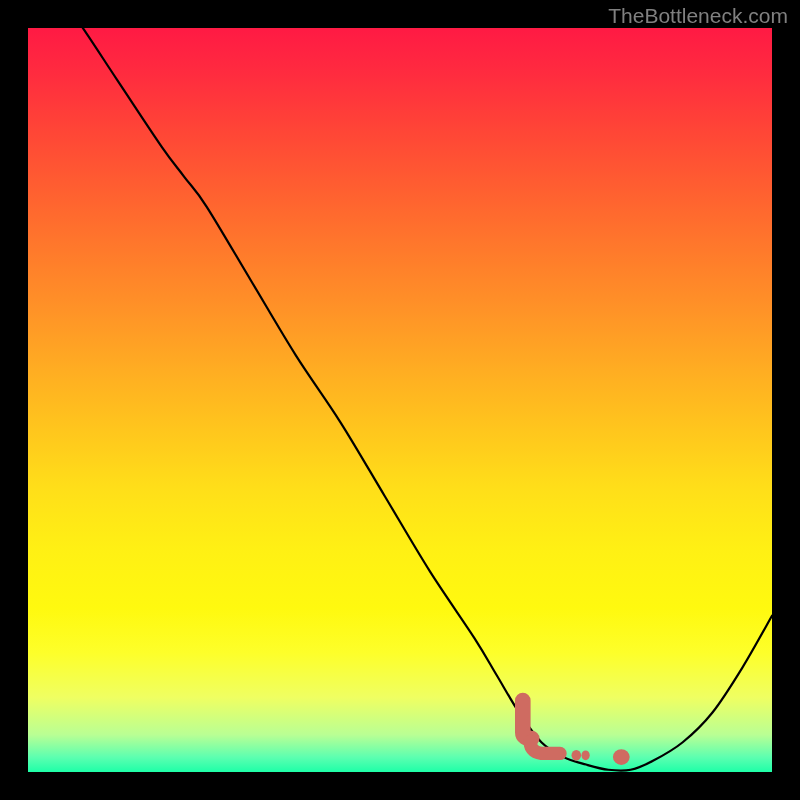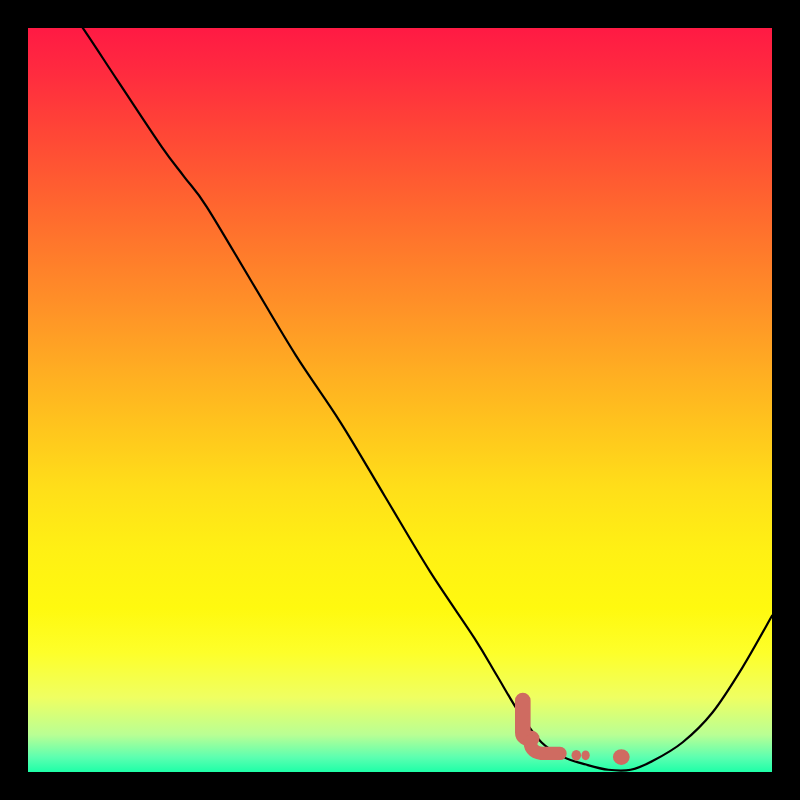--- a/index.html
+++ b/index.html
@@ -62,20 +62,21 @@
     overflow: visible;
   }
 </style>
 </head>
 <body>
 
 <div class="frame">
 
   <div class="plot-area"></div>
 
+  <div class="watermark">TheBottleneck.com</div>
 
   <svg class="curve" viewBox="0 0 744 744">
     <path id="curve-path" fill="none" stroke="#000000" stroke-width="2.2" stroke-linecap="round" stroke-linejoin="round" d="M 0.00 -74.40 C 7.44 -64.48, 29.76 -35.96, 44.64 -14.88 C 59.52 6.20, 74.40 29.76, 89.28 52.08 C 104.16 74.40, 122.76 102.92, 133.92 119.04 C 145.08 135.16, 148.80 138.88, 156.24 148.80 C 163.68 158.72, 167.40 161.20, 178.56 178.56 C 189.72 195.92, 208.32 228.16, 223.20 252.96 C 238.08 277.76, 252.96 303.80, 267.84 327.36 C 282.72 350.92, 297.60 370.76, 312.48 394.32 C 327.36 417.88, 342.24 443.92, 357.12 468.72 C 372.00 493.52, 386.88 519.56, 401.76 543.12 C 416.64 566.68, 435.24 592.72, 446.40 610.08 C 457.56 627.44, 461.28 634.88, 468.72 647.28 C 476.16 659.68, 483.60 673.32, 491.04 684.48 C 498.48 695.64, 505.92 706.80, 513.36 714.24 C 520.80 721.68, 528.24 725.40, 535.68 729.12 C 543.12 732.84, 550.56 734.45, 558.00 736.56 C 565.44 738.67, 572.88 740.90, 580.32 741.77 C 587.76 742.64, 595.20 743.26, 602.64 741.77 C 610.08 740.28, 616.28 737.43, 624.96 732.84 C 633.64 728.25, 644.80 722.30, 654.72 714.24 C 664.64 706.18, 674.56 696.88, 684.48 684.48 C 694.40 672.08, 704.32 655.96, 714.24 639.84 C 724.16 623.72, 739.04 596.44, 744.00 587.76"></path>
     <g id="markers">
         <path d="M 494.8 672.6 L 494.8 704.5 Q 494.8 710.5 503.7 710.5" stroke="#cf6b61" stroke-width="15.6" stroke-linecap="round" fill="none"></path>
         <path d="M 502.2 713.5 Q 502.2 725.4 517.1 725.4 L 532.0 725.4" stroke="#cf6b61" stroke-width="13.4" stroke-linecap="round" fill="none"></path>
         <ellipse cx="548.3" cy="727.3" rx="4.8" ry="5.4" fill="#cf6b61"></ellipse>
         <ellipse cx="557.6" cy="727.3" rx="4.1" ry="4.9" fill="#cf6b61"></ellipse>
         <ellipse cx="593.3" cy="729.1" rx="8.4" ry="7.8" fill="#cf6b61"></ellipse>
       </g>

